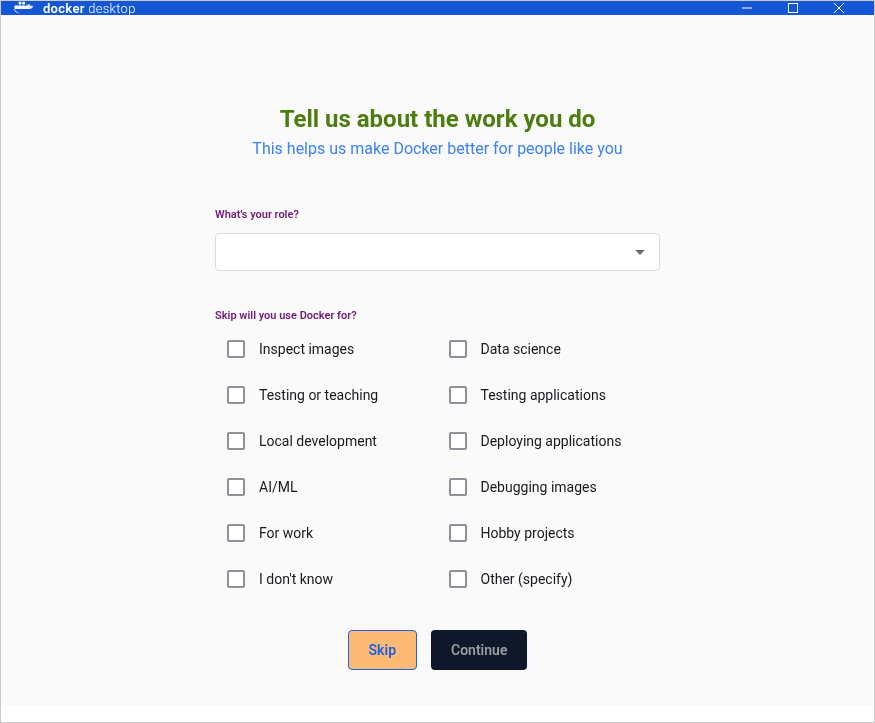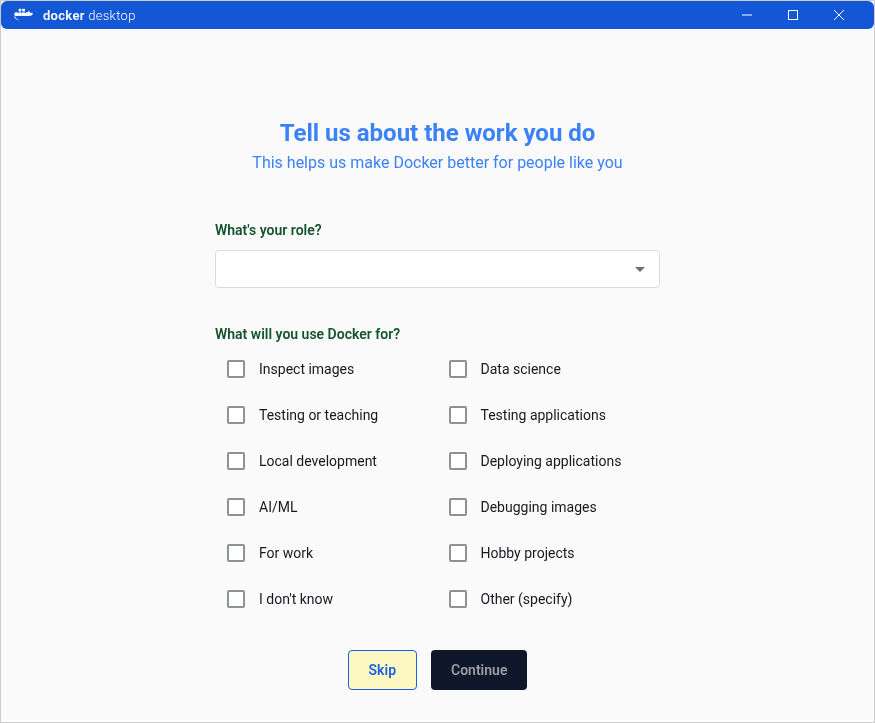--- a/index.html
+++ b/index.html
@@ -5,27 +5,26 @@
   * { box-sizing: border-box; margin: 0; padding: 0; }
   body {
     font-family: -apple-system, BlinkMacSystemFont, "Segoe UI", Roboto, Arial, sans-serif;
     background: #fff;
     width: 875px;
     height: 723px;
     overflow: hidden;
     border: 1px solid #ccc;
   }
   .titlebar {
-    height: 28px;
+    height: 14px;
     background: #1356d6;
     display: flex;
     align-items: center;
     padding: 0 12px;
     color: #fff;
-    border-radius: 6px;
   }
   .titlebar-left {
     display: flex;
     align-items: center;
     gap: 8px;
   }
   .docker-logo {
     display: inline-flex;
     align-items: center;
   }
@@ -54,37 +53,37 @@
     padding-top: 90px;
     height: calc(100% - 30px);
     background: #fafafa;
     display: flex;
     flex-direction: column;
     align-items: center;
   }
   .heading {
     font-size: 24px;
     font-weight: 700;
-    color: #3b82f6;
+    color: #4d7c0f;
     text-align: center;
   }
   .subheading {
     font-size: 16px;
     color: #3b82f6;
     text-align: center;
     margin-top: 6px;
   }
   .form {
     width: 445px;
     margin-top: 50px;
   }
   .label {
-    font-size: 14px;
+    font-size: 11px;
     font-weight: 600;
-    color: #14532d;
+    color: #701a75;
     margin-bottom: 12px;
   }
   .select {
     width: 100%;
     height: 38px;
     background: #fff;
     border: 1px solid #d9dde1;
     border-radius: 4px;
     display: flex;
     align-items: center;
@@ -139,21 +138,21 @@
     font-weight: 600;
     display: inline-flex;
     align-items: center;
     justify-content: center;
     cursor: pointer;
     min-width: 62px;
   }
   .btn-skip {
     border: 1px solid #1c60e6;
     color: #1c60e6;
-    background: #fef9c3;
+    background: #fdba74;
   }
   .btn-continue {
     border: none;
     background: #0f172a;
     color: #9a9da2;
     cursor: default;
     min-width: 90px;
   }
 </style>
 </head>
@@ -200,21 +199,21 @@
 <div class="content">
   <div class="heading">Tell us about the work you do</div>
   <div class="subheading">This helps us make Docker better for people like you</div>
 
   <div class="form">
     <div class="label">What's your role?</div>
     <div class="select">
       <span class="caret"></span>
     </div>
 
-    <div class="label">What will you use Docker for?</div>
+    <div class="label">Skip will you use Docker for?</div>
 
     <div class="checkbox-grid">
 
       <div class="cb-item">
         <span class="cb-box"></span>
         <span class="cb-label">Inspect images</span>
       </div>
       <div class="cb-item">
         <span class="cb-box"></span>
         <span class="cb-label">Data science</span>

